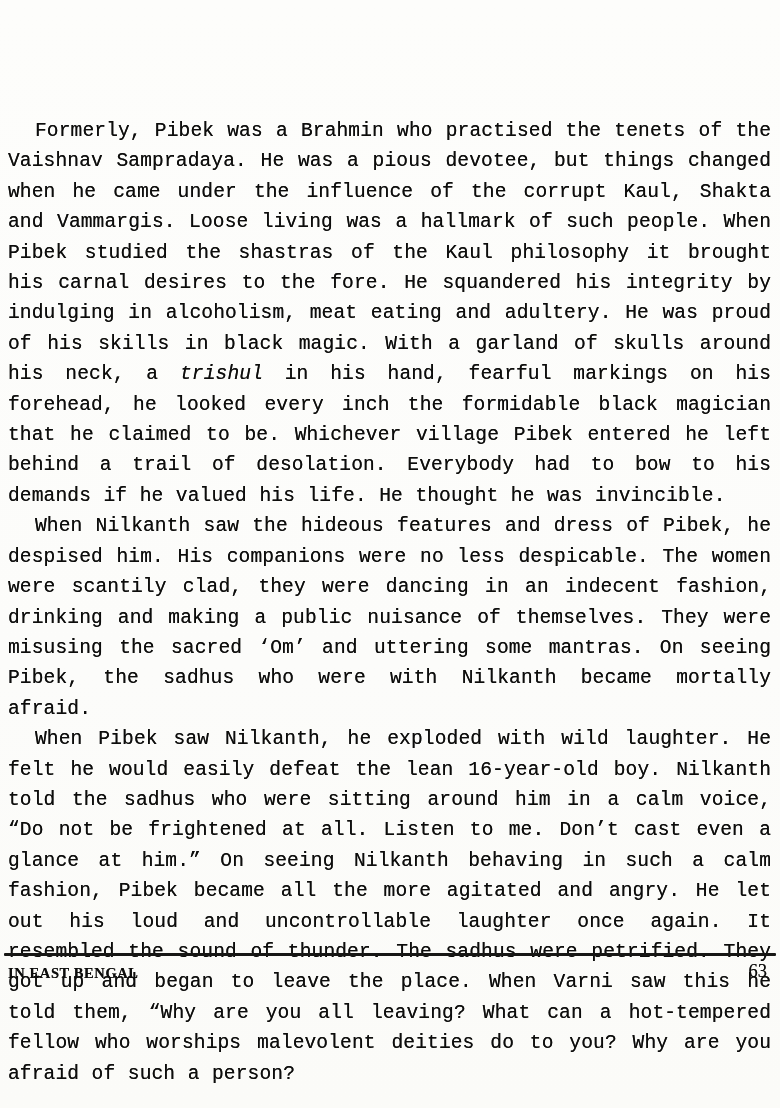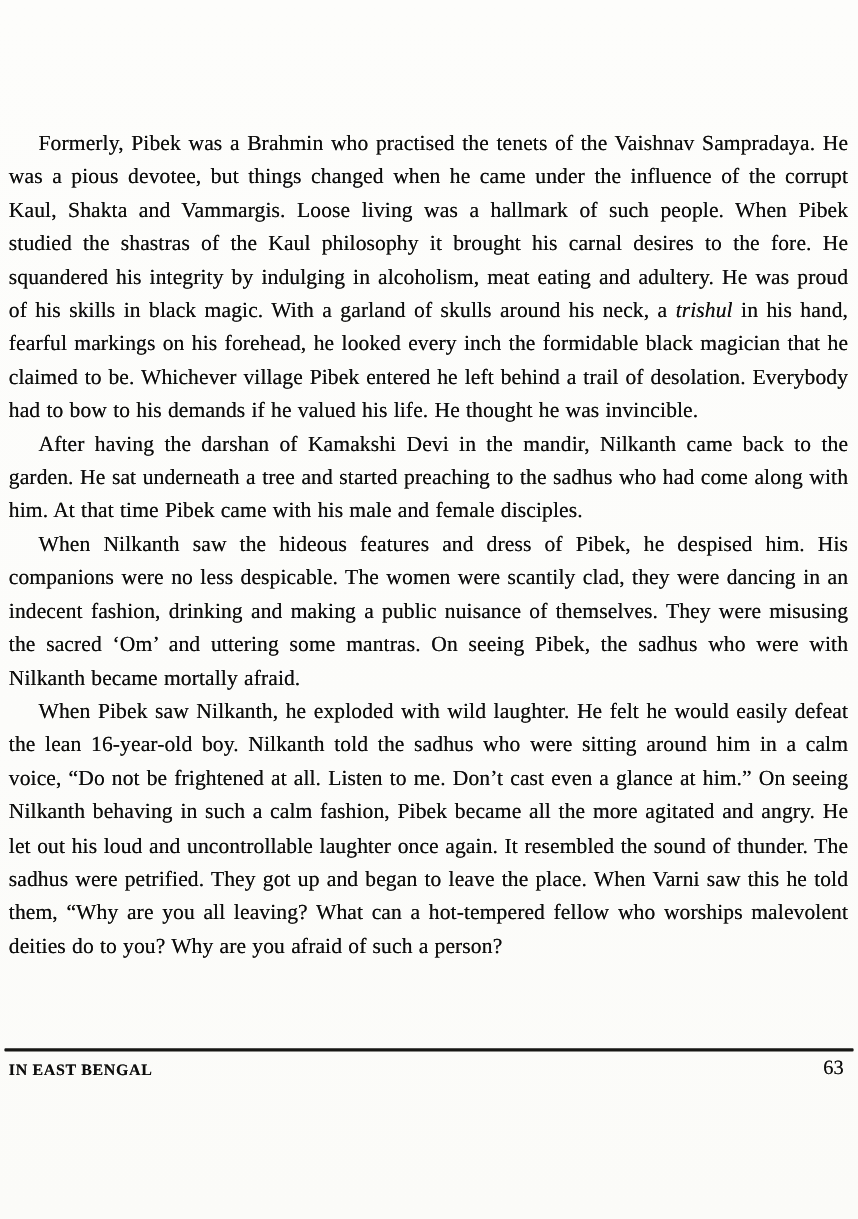--- a/index.html
+++ b/index.html
@@ -15,20 +15,21 @@
     height: 1108px;
     background: linear-gradient(180deg, #fdfdfb 0%, #fcfcfa 60%, #fbfbf8 100%);
     font-family: "Liberation Serif", "DejaVu Serif", serif;
     color: #0d0d0c;
   }
   .text-block {
     position: absolute;
     top: 116px;
     left: 8px;
     right: 9px;
+    font-family: Liberation Mono, monospace;
   }
   .para {
     font-size: 19.6px;
     line-height: 30.4px;
     text-align: justify;
     text-indent: 27px;
     letter-spacing: 0.1px;
     word-spacing: 0.6px;
     text-shadow: 0 0 0.6px rgba(12,12,12,0.8);
   }
@@ -61,21 +62,20 @@
     font-size: 18.5px;
     text-shadow: 0 0 0.5px rgba(12,12,12,0.7);
   }
 </style>
 </head>
 <body>
 
 <div class="page">
   <div class="text-block">
     <p class="para"><span>Formerly, Pibek was a Brahmin who practised the tenets of the Vaishnav Sampradaya. He was a pious devotee, but things changed when he came under the influence of the corrupt Kaul, Shakta and Vammargis. Loose living was a hallmark of such people. When Pibek studied the shastras of the Kaul philosophy it brought his carnal desires to the fore. He squandered his integrity by indulging in alcoholism, meat eating and adultery. He was proud of his skills in black magic. With a garland of skulls around his neck, a </span><i>trishul</i><span> in his hand, fearful markings on his forehead, he looked every inch the formidable black magician that he claimed to be. Whichever village Pibek entered he left behind a trail of desolation. Everybody had to bow to his demands if he valued his life. He thought he was invincible.</span></p>
-    <p class="para">After having the darshan of Kamakshi Devi in the mandir, Nilkanth came back to the garden. He sat underneath a tree and started preaching to the sadhus who had come along with him. At that time Pibek came with his male and female disciples.</p>
     <p class="para">When Nilkanth saw the hideous features and dress of Pibek, he despised him. His companions were no less despicable. The women were scantily clad, they were dancing in an indecent fashion, drinking and making a public nuisance of themselves. They were misusing the sacred ‘Om’ and uttering some mantras. On seeing Pibek, the sadhus who were with Nilkanth became mortally afraid.</p>
     <p class="para">When Pibek saw Nilkanth, he exploded with wild laughter. He felt he would easily defeat the lean 16-year-old boy. Nilkanth told the sadhus who were sitting around him in a calm voice, “Do not be frightened at all. Listen to me. Don’t cast even a glance at him.” On seeing Nilkanth behaving in such a calm fashion, Pibek became all the more agitated and angry. He let out his loud and uncontrollable laughter once again. It resembled the sound of thunder. The sadhus were petrified. They got up and began to leave the place. When Varni saw this he told them, “Why are you all leaving? What can a hot-tempered fellow who worships malevolent deities do to you? Why are you afraid of such a person?</p>
   </div>
 
   <div class="footer-rule"></div>
 
   <div class="footer">
     <span class="running-head">IN EAST BENGAL</span>
     <span class="page-number">63</span>
   </div>

